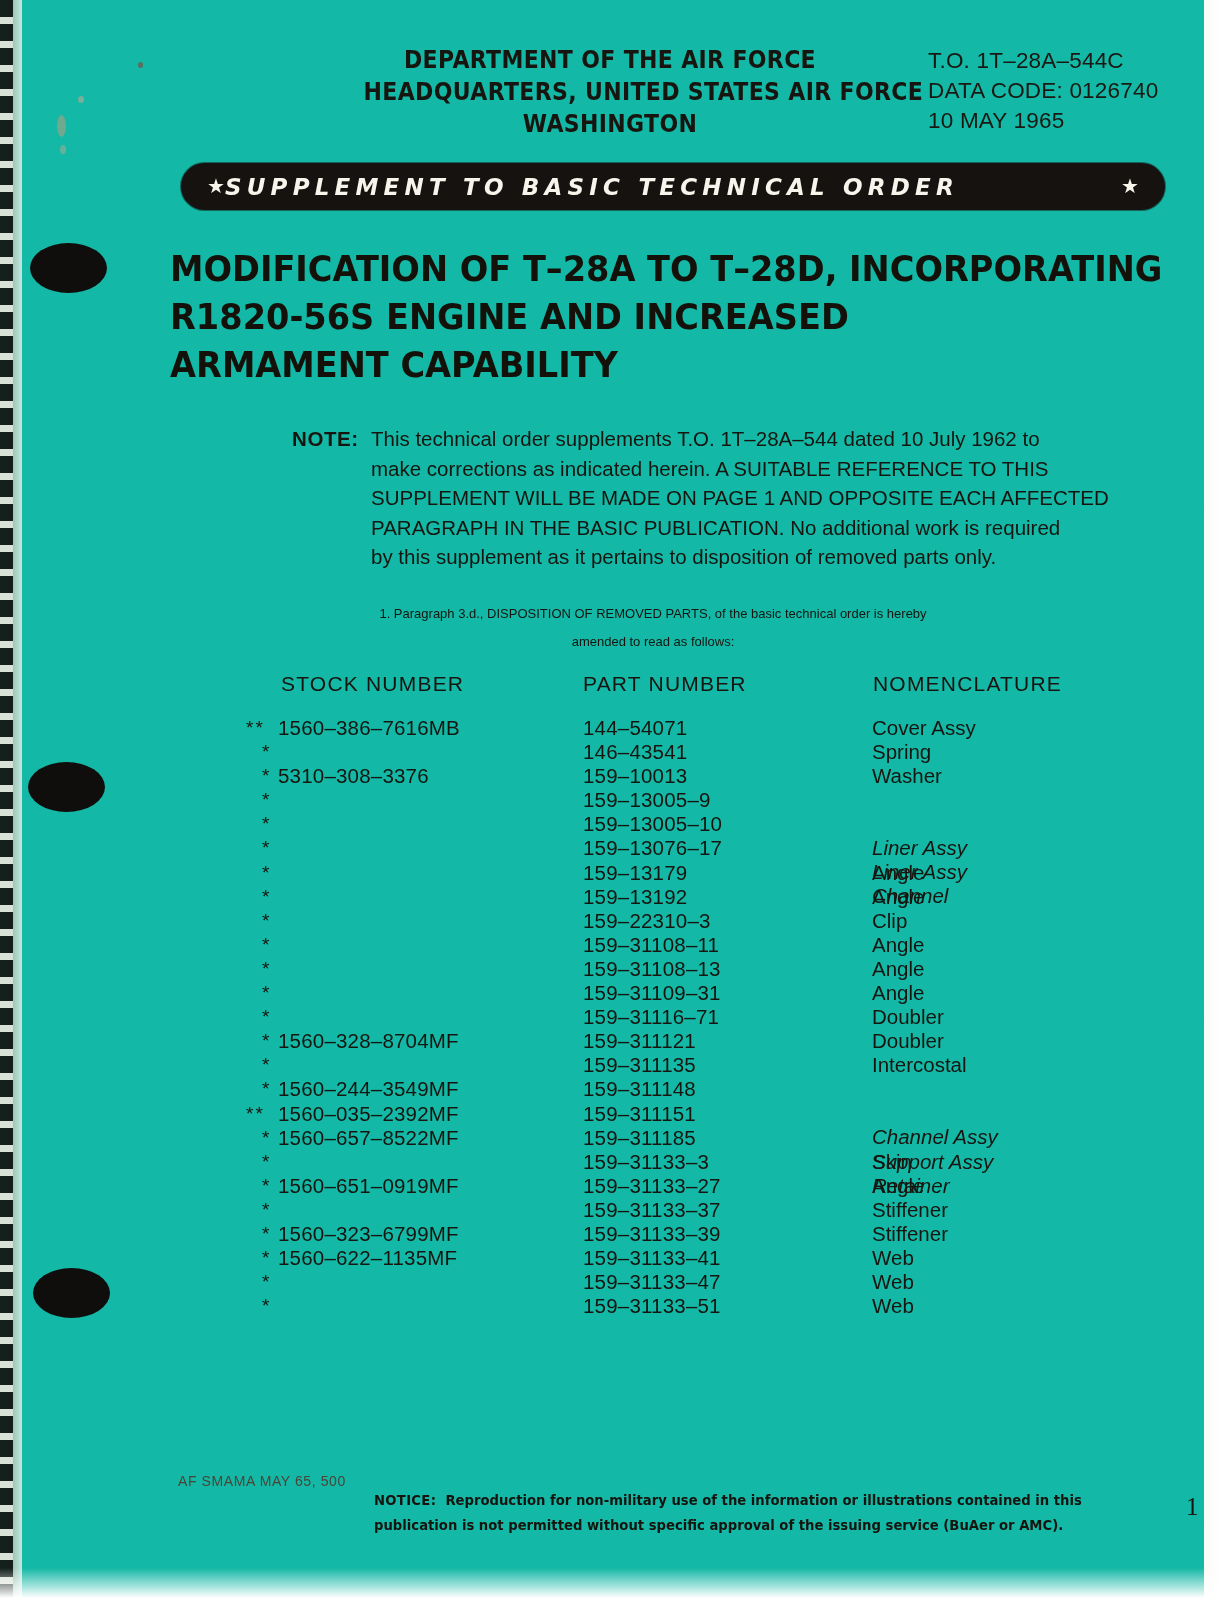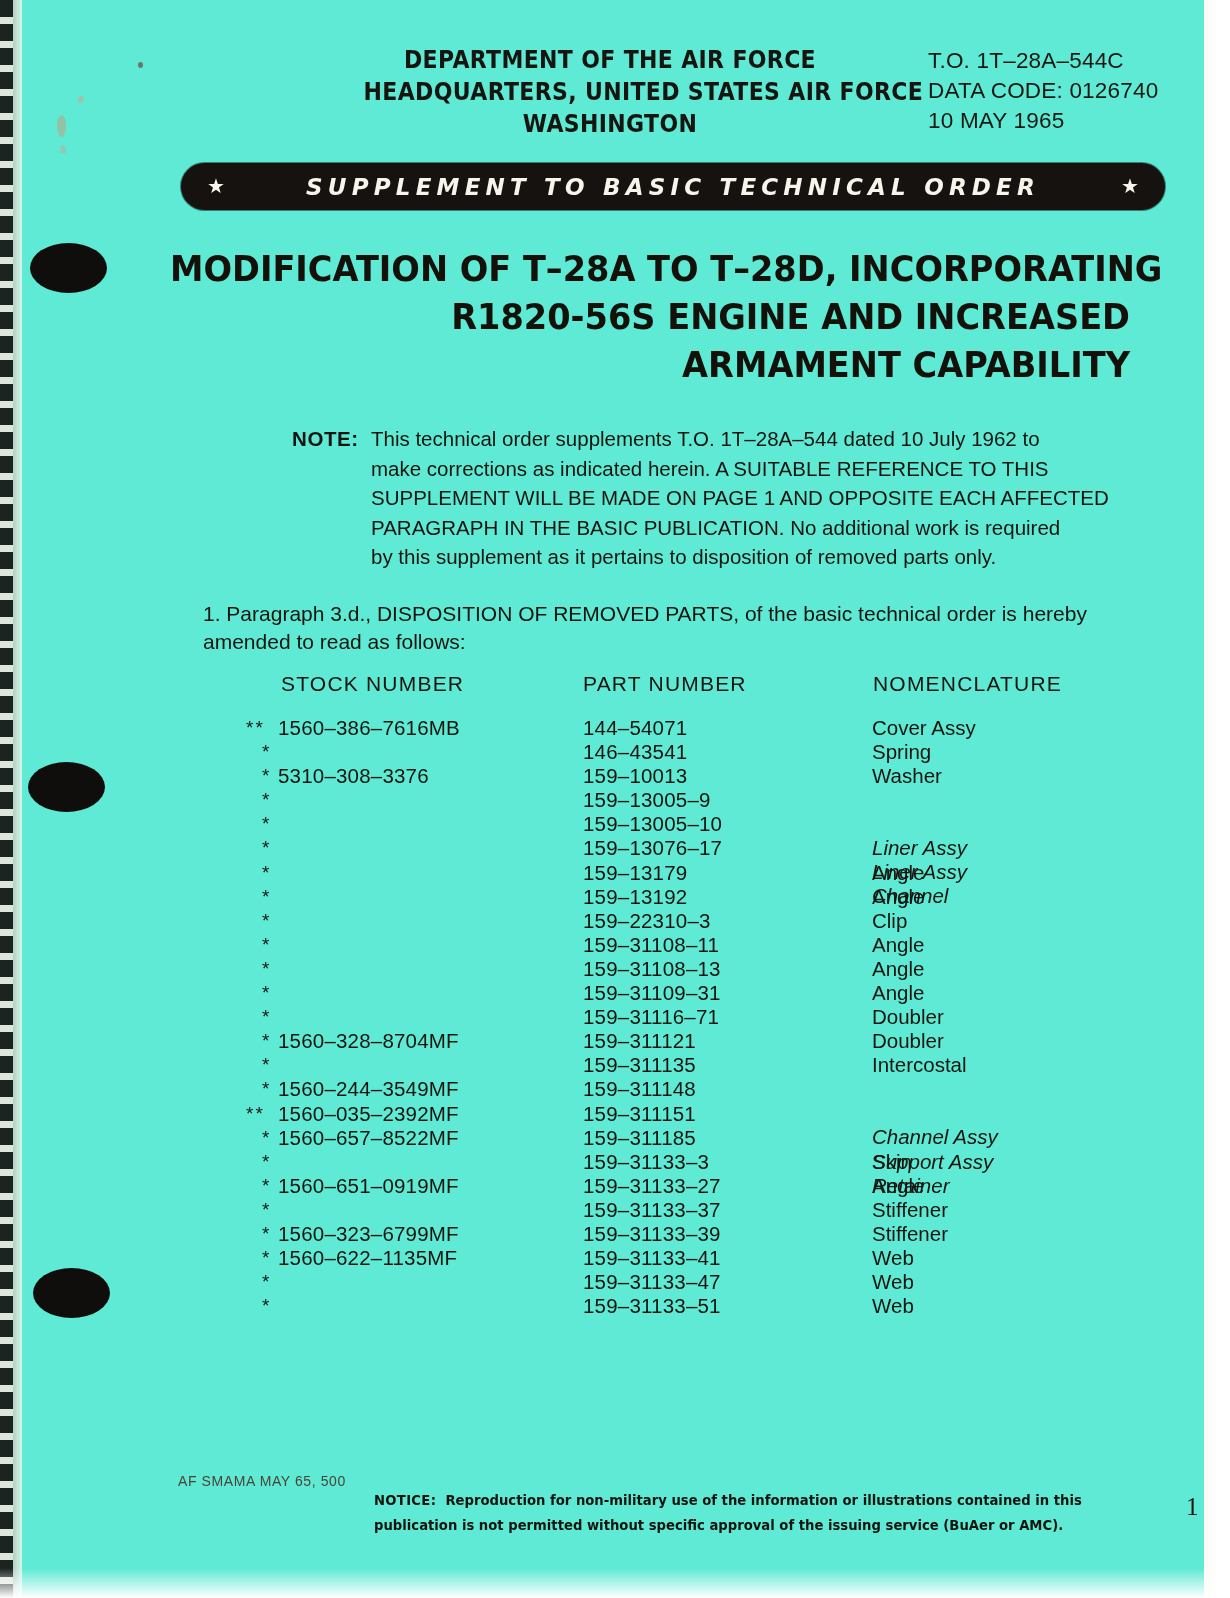--- a/index.html
+++ b/index.html
@@ -5,21 +5,21 @@
   html,body{margin:0;padding:0;}
   body{
     width:1230px;height:1598px;
     background:#ffffff;
     font-family:"Liberation Sans", sans-serif;
     overflow:hidden;
   }
   .page{
     position:relative;
     width:1230px;height:1598px;
-    background:#5eead4;
+    background:#14b8a6;
     overflow:hidden;
   }
   
   .scan-edge{
     position:absolute;left:0;top:0;width:13px;height:1598px;
     background:
       repeating-linear-gradient(to bottom,
         #141210 0px,#141210 17px,
         #e9e5dc 17px,#e9e5dc 24px);
     opacity:.92;
@@ -88,32 +88,32 @@
     background:#15120f;
     border-radius:24px;
     color:#f7f4ec;
     display:flex;align-items:center;justify-content:space-between;
     padding:0 26px;
     box-sizing:border-box;
     box-shadow:0 0 0 1px rgba(20,18,15,.5);
   }
   .banner .star{font-size:20px;line-height:1;margin-top:-2px;}
   .banner .btxt{
-    flex:1;text-align:center;
+    flex:1;text-align:left;
     font-family:"DejaVu Sans", sans-serif;
     font-weight:bold;font-style:italic;
     font-size:23px;
     letter-spacing:5.2px;
     white-space:nowrap;
   }
 
   
   .title{
     position:absolute;left:150px;top:245px;width:1000px;
-    text-align:right;
+    text-align:left;
     font-family:"DejaVu Sans", sans-serif;
     font-weight:bold;
     font-size:35px;
     line-height:48px;
     color:#131109;
     letter-spacing:0px;
   }
   .title div{white-space:nowrap;transform:scaleX(.96);}
 
   
@@ -124,21 +124,21 @@
   .note .lbl{
     position:absolute;left:0;top:0;
     font-weight:bold;font-size:20.5px;letter-spacing:.6px;
   }
   .note .body{margin-left:79px;}
   .note .body div{white-space:nowrap;}
 
   
   .para{
     position:absolute;left:203px;top:600px;width:900px;
-    font-size:21px;line-height:28px;color:#17150f;
+    font-size:13px;line-height:28px;color:#17150f;text-align:center;
   }
   .para div{white-space:nowrap;}
 
   
   .tbl{position:absolute;left:0;top:672px;width:1230px;}
   .thead{position:relative;height:40px;}
   .th{
     position:absolute;top:0;
     font-size:21px;letter-spacing:1.2px;color:#17150f;
   }

